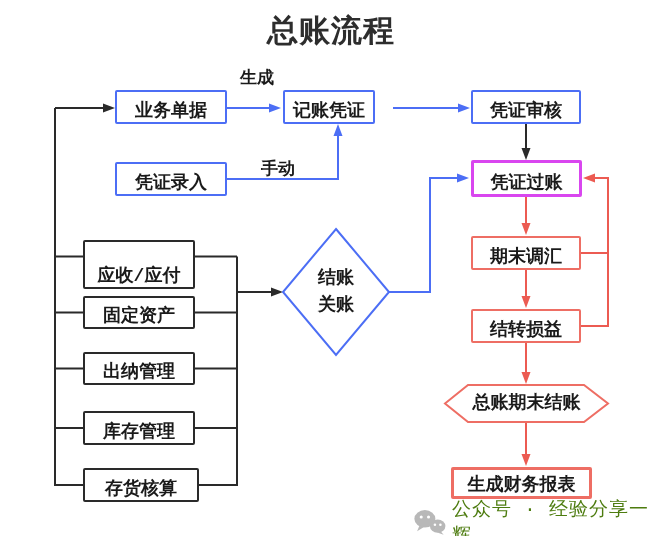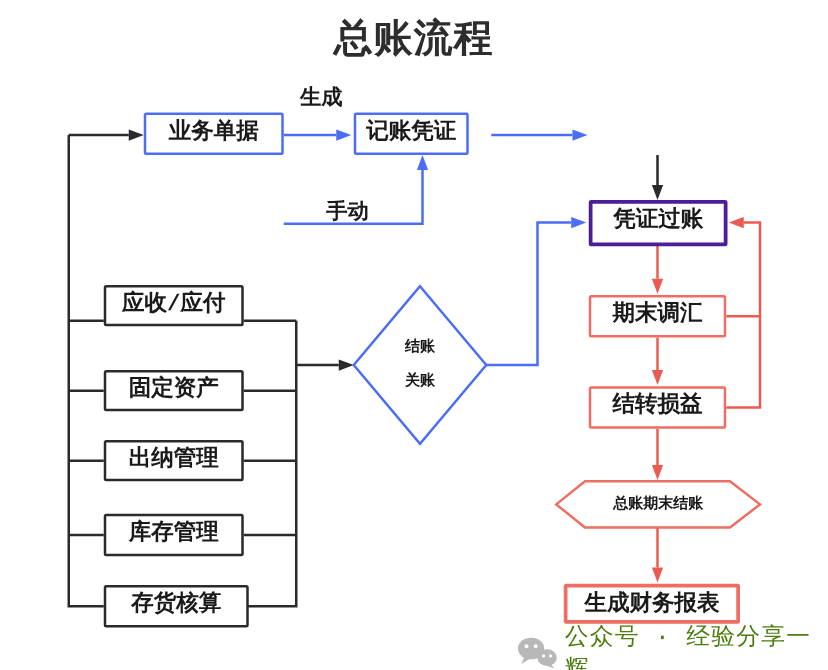--- a/index.html
+++ b/index.html
@@ -7,35 +7,35 @@
     position:relative;width:662px;height:536px;background:#ffffff;overflow:hidden;
     font-family:Liberation Mono, monospace;
   }
   #title{
     position:absolute;left:0;top:10px;width:662px;text-align:center;
     font-size:31px;font-weight:bold;color:#2d2d2d;letter-spacing:1px;
   }
   svg.wires{position:absolute;left:0;top:0;z-index:1;}
   .node{
     position:absolute;background:#ffffff;box-sizing:border-box;z-index:2;
-    display:flex;align-items:flex-start;justify-content:center;
+    display:flex;align-items:flex-end;justify-content:center;
     font-size:18px;font-weight:bold;color:#1a1a1a;border-radius:2px;white-space:nowrap;
   }
   .blue{border:2px solid #4c6ef5;}
-  .blue-thick{border:3px solid #4c1d95;}
+  .blue-thick{border:3px solid #d946ef;}
   .black{border:2px solid #2a2a2a;}
   .red{border:2px solid #ee6e64;}
   .red-thick{border:3px solid #ee6e64;}
   .edge-label{
     position:absolute;z-index:2;font-size:17px;font-weight:bold;color:#1a1a1a;
     text-align:center;white-space:nowrap;
   }
   .shape-text{
     position:absolute;z-index:3;display:flex;flex-direction:column;align-items:center;
-    justify-content:center;font-size:12px;font-weight:bold;color:#1a1a1a;line-height:27px;
+    justify-content:center;font-size:18px;font-weight:bold;color:#1a1a1a;line-height:27px;
     text-align:center;white-space:nowrap;
   }
   #watermark{
     position:absolute;left:413px;top:496px;z-index:4;display:flex;align-items:center;
     color:#4d7c0f;
   }
   #watermark .wm-text{font-size:19px;letter-spacing:1px;margin-left:6px;}
 </style>
 </head>
 <body>
@@ -92,36 +92,42 @@
 
     <polygon points="445,403.5 468,385 584,385 608,403.5 584,422 468,422" fill="#ffffff" stroke="#ee6e64" stroke-width="2"></polygon>
   </svg>
 
   <div class="node blue" style="left:115px;top:90px;width:112px;height:34px">
     <span>业务单据</span>
   </div>
   <div class="node blue" style="left:283px;top:90px;width:92px;height:34px">
     <span>记账凭证</span>
   </div>
+  <div class="node blue" style="left:471px;top:90px;width:110px;height:34px">
+    <span>凭证审核</span>
+  </div>
 
+  <div class="node blue" style="left:115px;top:162px;width:112px;height:34px">
+    <span>凭证录入</span>
+  </div>
   <div class="node blue-thick" style="left:471px;top:160px;width:111px;height:37px">
     <span>凭证过账</span>
   </div>
 
   <div class="node red" style="left:471px;top:236px;width:110px;height:34px">
     <span>期末调汇</span>
   </div>
   <div class="node red" style="left:471px;top:309px;width:110px;height:34px">
     <span>结转损益</span>
   </div>
   <div class="node red-thick" style="left:451px;top:467px;width:141px;height:32px">
     <span>生成财务报表</span>
   </div>
 
-  <div class="node black" style="left:83px;top:228px;width:112px;height:33px">
+  <div class="node black" style="left:83px;top:240px;width:112px;height:49px">
     <span>应收/应付</span>
   </div>
   <div class="node black" style="left:83px;top:352px;width:112px;height:33px">
     <span>出纳管理</span>
   </div>
   <div class="node black" style="left:83px;top:296px;width:112px;height:33px">
     <span>固定资产</span>
   </div>
   <div class="node black" style="left:83px;top:411px;width:112px;height:34px">
     <span>库存管理</span>

